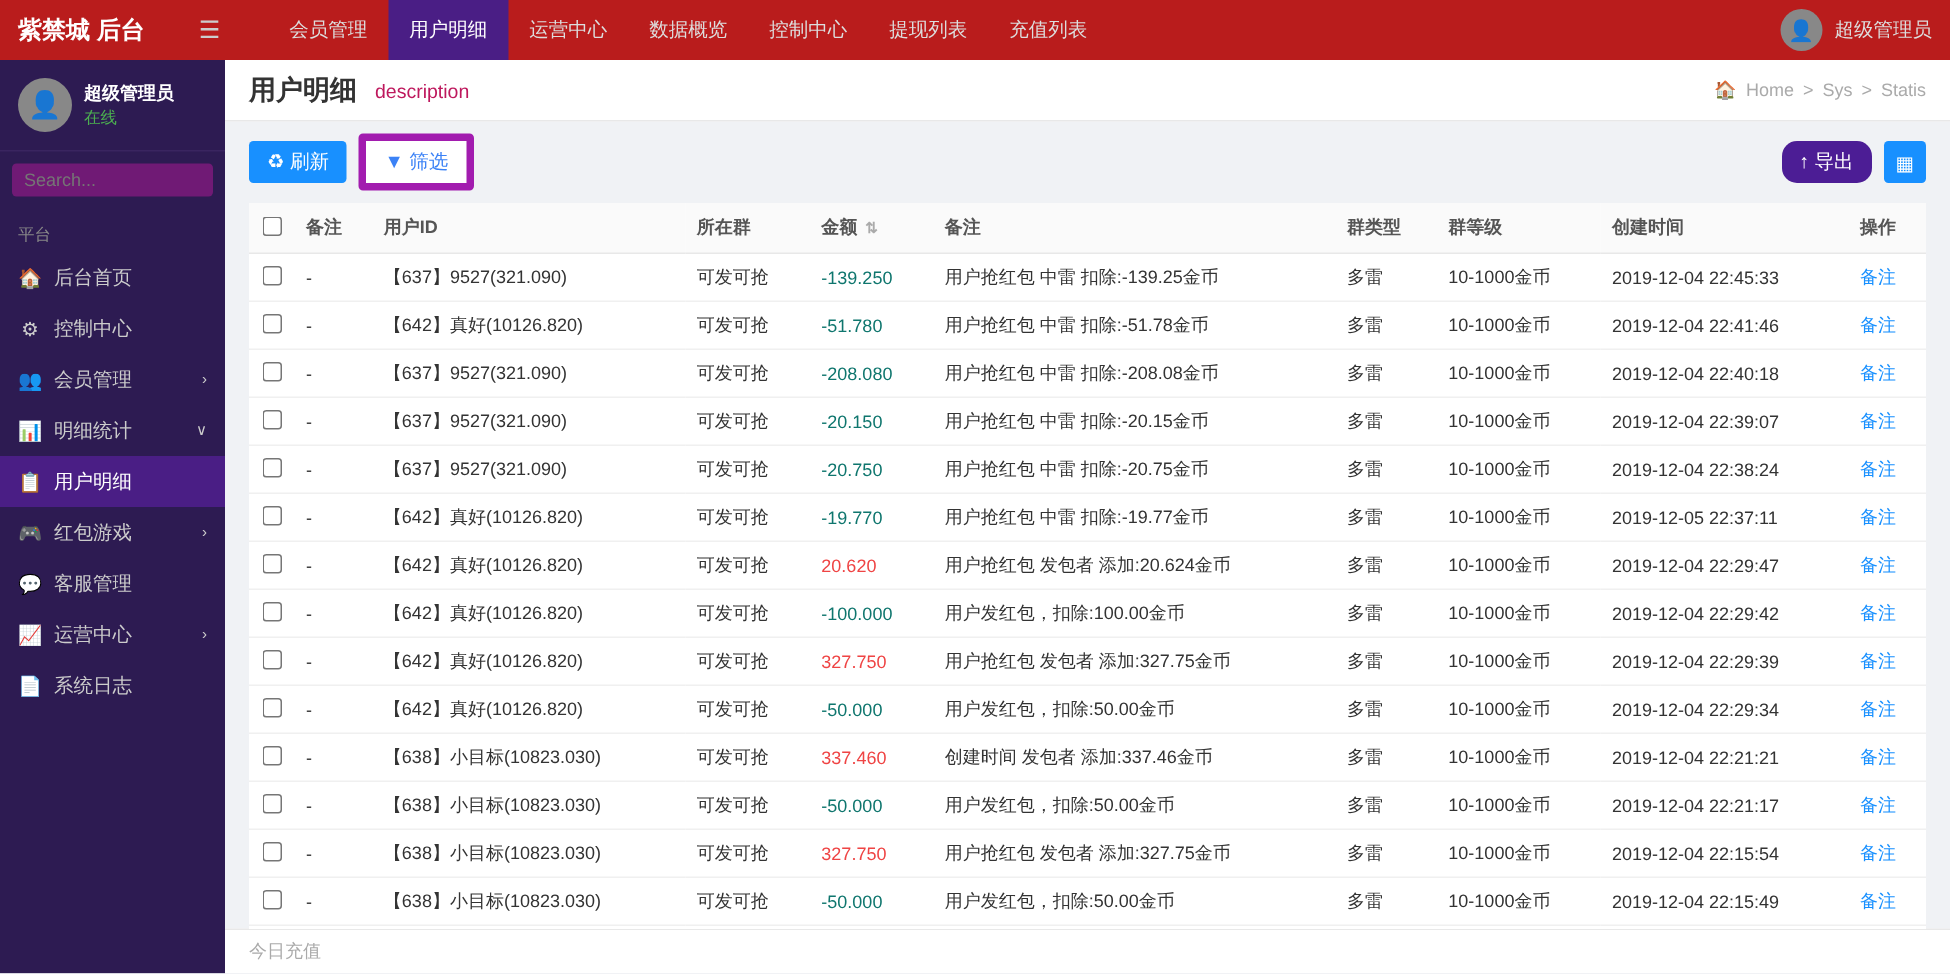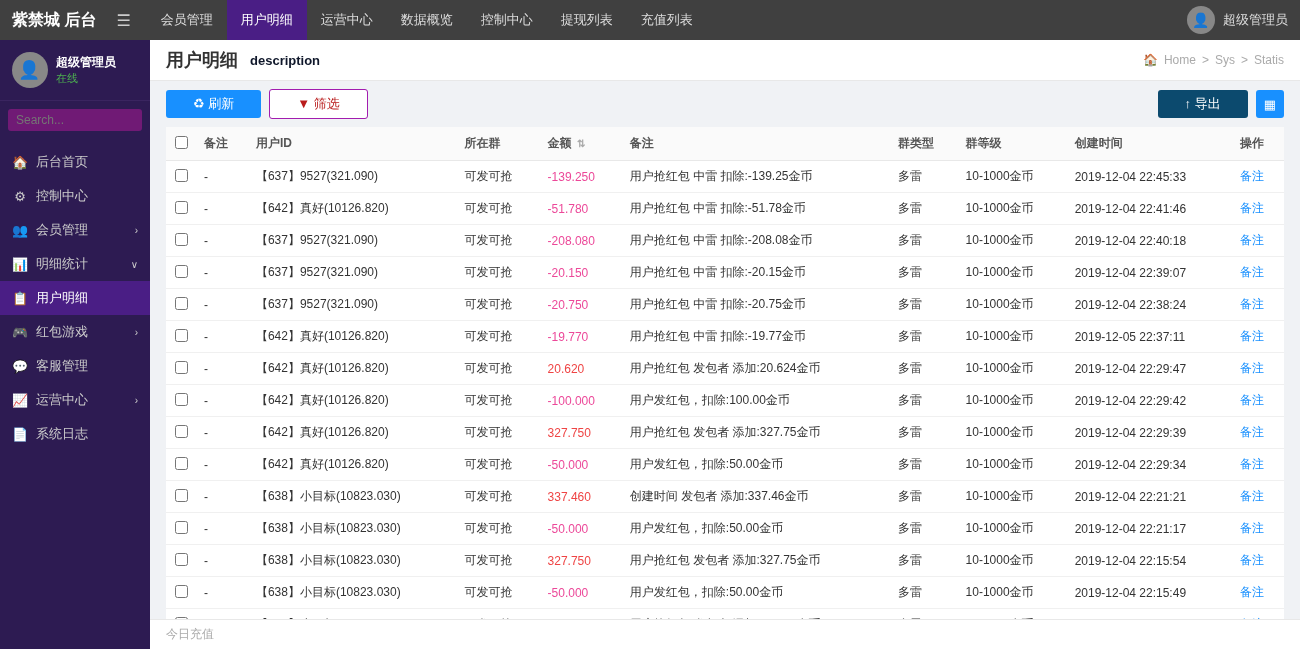--- a/index.html
+++ b/index.html
@@ -1,19 +1,19 @@
 <!DOCTYPE html>
 <html><head>
   <meta charset="utf-8">
   <style>
     * { box-sizing: border-box; margin: 0; padding: 0; }
     body { font-family: 'Microsoft YaHei', Arial, sans-serif; font-size: 12px; background: #f0f2f5; color: #333; display: flex; flex-direction: column; height: 649px; overflow: hidden; }
 
     
-    .top-nav { background: #404040; color: #fff; height: 40px; display: flex; align-items: center; padding: 0 12px; flex-shrink: 0; }
+    .top-nav { background: #b91c1c; color: #fff; height: 40px; display: flex; align-items: center; padding: 0 12px; flex-shrink: 0; gap: 16px; }
     .top-nav .brand { font-size: 16px; font-weight: bold; color: #fff; margin-right: 20px; white-space: nowrap; }
     .top-nav .hamburger { color: #ccc; font-size: 16px; margin-right: 16px; cursor: pointer; }
     .top-nav .nav-items { display: flex; gap: 0; flex: 1; }
     .top-nav .nav-item { padding: 0 14px; height: 40px; line-height: 40px; color: #ddd; cursor: pointer; font-size: 13px; white-space: nowrap; }
     .top-nav .nav-item:hover, .top-nav .nav-item.active { background: #5a2a9b; color: #fff; }
     .top-nav .nav-item.active { background: #4a1e85; }
     .top-nav .user-area { margin-left: auto; display: flex; align-items: center; gap: 8px; color: #ddd; font-size: 13px; }
     .top-nav .user-icon { width: 28px; height: 28px; background: #888; border-radius: 50%; display: flex; align-items: center; justify-content: center; font-size: 14px; }
 
     
@@ -32,41 +32,41 @@
     .sidebar-section-label { padding: 4px 12px; font-size: 11px; color: #888; }
     .sidebar-item { padding: 8px 12px; display: flex; align-items: center; gap: 8px; cursor: pointer; color: #ccc; font-size: 13px; }
     .sidebar-item.active { background: #4a1e85; color: #fff; }
     .sidebar-item .icon { width: 16px; text-align: center; }
     .sidebar-item .chevron { margin-left: auto; font-size: 10px; }
 
     
     .content { flex: 1; display: flex; flex-direction: column; overflow: hidden; background: #f0f2f5; }
     .breadcrumb-bar { background: #fff; padding: 8px 16px; display: flex; align-items: center; border-bottom: 1px solid #e8e8e8; flex-shrink: 0; }
     .page-title { font-size: 18px; font-weight: bold; color: #333; margin-right: 12px; }
-    .page-desc { color: #0f172a; font-size: 13px; font-weight: bold; }
+    .page-desc { color: #be185d; font-size: 13px; }
     .breadcrumb-right { margin-left: auto; display: flex; align-items: center; gap: 6px; font-size: 12px; color: #aaa; }
     .breadcrumb-right span { color: #aaa; }
 
     .toolbar { padding: 8px 16px; display: flex; align-items: center; gap: 8px; flex-shrink: 0; }
-    .btn { padding: 5px 27px; border: none; border-radius: 3px; cursor: pointer; font-size: 13px; display: flex; align-items: center; gap: 4px; }
+    .btn { padding: 5px 12px; border: none; border-radius: 3px; cursor: pointer; font-size: 13px; display: flex; align-items: center; gap: 4px; }
     .btn-primary { background: #1890ff; color: #fff; }
-    .btn-default { background: #fff; color: #b91c1c; border: 1px solid #a21caf; }
-    .btn-export { background: #0c4a6e; color: #fff; }
+    .btn-default { background: #fff; color: #3b82f6; border: 5px solid #a21caf; }
+    .btn-export { background: #4c1d95; color: #fff; border-radius: 10px; }
     .btn-cols { background: #1890ff; color: #fff; padding: 5px 8px; }
     .toolbar-right { margin-left: auto; display: flex; gap: 8px; }
 
     
     .table-container { flex: 1; overflow-y: auto; padding: 0 16px 8px; }
     table { width: 100%; border-collapse: collapse; background: #fff; font-size: 12px; }
     thead tr { background: #fafafa; }
     th { padding: 8px 8px; text-align: left; font-weight: 600; color: #555; border-bottom: 1px solid #e8e8e8; white-space: nowrap; }
     td { padding: 7px 8px; border-bottom: 1px solid #f0f0f0; color: #333; white-space: nowrap; }
     .th-checkbox, .td-checkbox { width: 30px; text-align: center; }
     .action-link { color: #1890ff; cursor: pointer; }
-    .negative { color: #ec4899; }
+    .negative { color: #0f766e; }
     .positive { color: #ef4444; }
     .sort-icon { color: #aaa; font-size: 10px; margin-left: 2px; }
 
     
     .bottom-bar { background: #fff; padding: 6px 16px; border-top: 1px solid #e8e8e8; font-size: 12px; color: #aaa; flex-shrink: 0; }
   </style>
 </head>
 <body>
 
 <div class="top-nav">
@@ -94,20 +94,21 @@
       <div class="sidebar-avatar">👤</div>
       <div class="sidebar-user-info">
         <div class="name">超级管理员</div>
         <div class="status">在线</div>
       </div>
     </div>
     <div class="sidebar-search">
       <input type="text" placeholder="Search..." style="">
     </div>
     <div class="sidebar-section">
+      <div class="sidebar-section-label">平台</div>
       <div class="sidebar-item">
         <span class="icon">🏠</span>
         <span>后台首页</span>
       </div>
       <div class="sidebar-item">
         <span class="icon">⚙</span>
         <span>控制中心</span>
       </div>
       <div class="sidebar-item">
         <span class="icon">👥</span>

